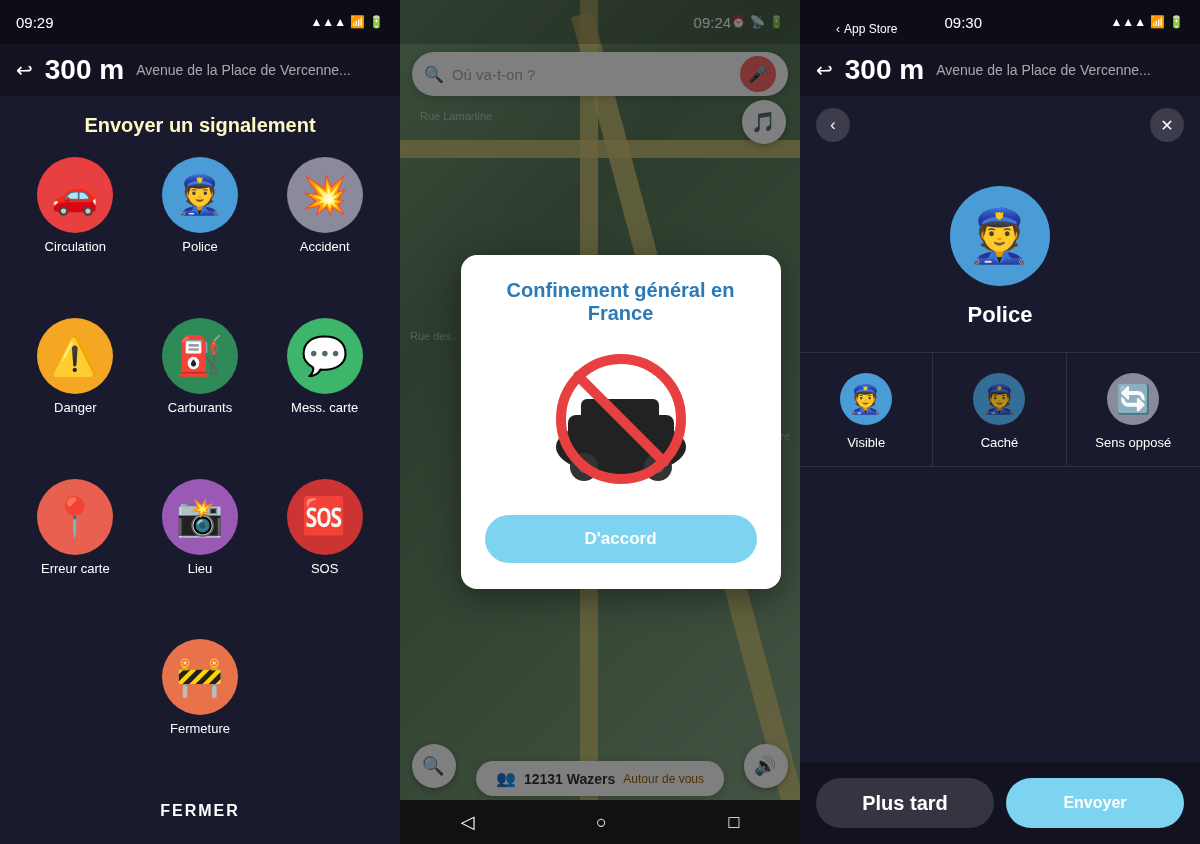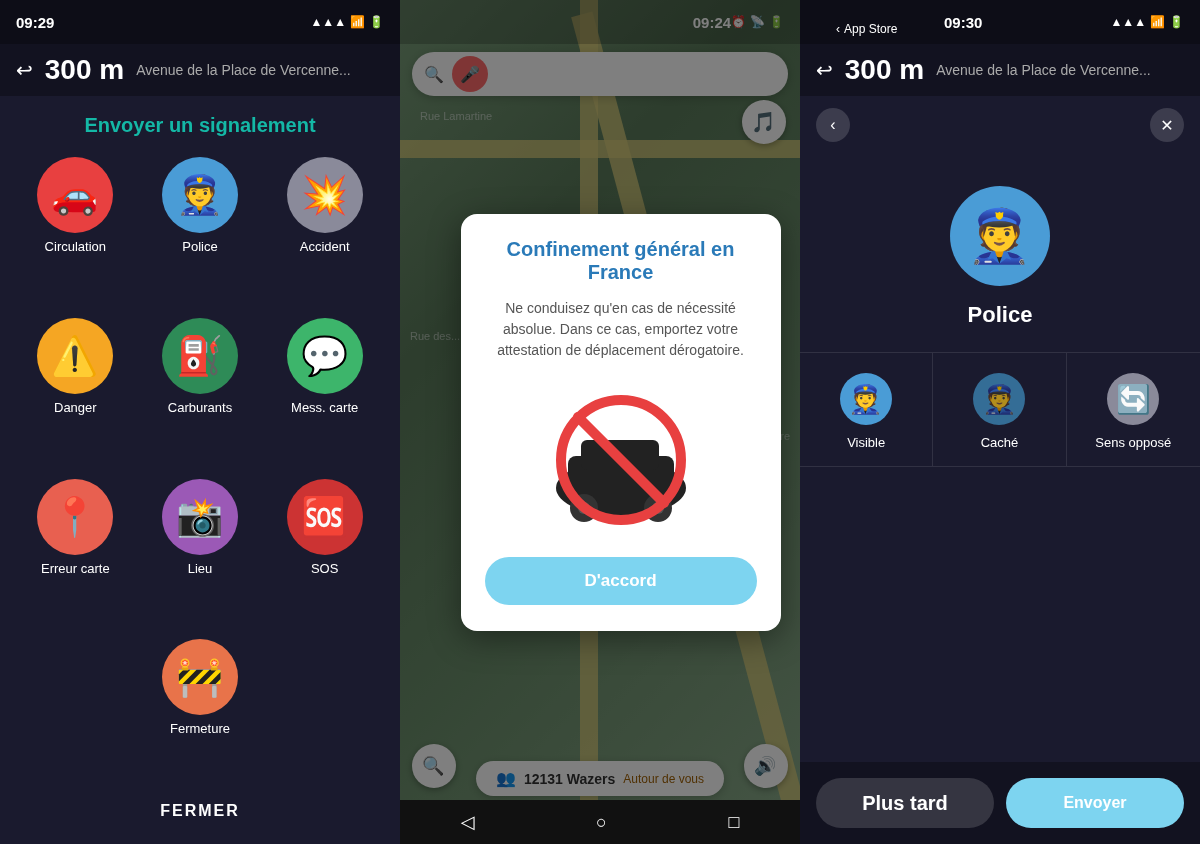--- a/index.html
+++ b/index.html
@@ -21,36 +21,36 @@
       position: relative;
     }
     .status-bar {
       height: 44px;
       display: flex;
       align-items: center;
       justify-content: space-between;
       padding: 0 16px;
       background: rgba(0,0,0,0.5);
     }
-    .status-time { color: white; font-size: 15px; font-weight: 700; }
+    .status-time { color: white; font-size: 15px; font-weight: 400; }
     .status-icons { display: flex; align-items: center; gap: 4px; }
     .status-icons span { color: white; font-size: 12px; }
     .nav-bar-p1 {
       height: 52px;
       background: rgba(0,0,0,0.3);
       display: flex;
       align-items: center;
       padding: 0 16px;
       gap: 12px;
     }
     .nav-arrow { color: white; font-size: 20px; }
     .nav-distance { color: white; font-size: 28px; font-weight: 700; }
     .nav-street { color: #aaa; font-size: 14px; flex: 1; overflow: hidden; white-space: nowrap; text-overflow: ellipsis; }
     .sheet-title {
-      color: #14b8a6;
+      color: #fef9c3;
       font-size: 20px;
       font-weight: 700;
       text-align: center;
       padding: 18px 16px 12px;
     }
     .grid {
       display: grid;
       grid-template-columns: repeat(3, 1fr);
       gap: 6px;
       padding: 0 16px;
@@ -479,29 +479,29 @@
     <span class="status-time">09:24</span>
     <div class="status-icons">
       <span>⏰</span>
       <span>📡</span>
       <span>🔋</span>
     </div>
   </div>
 
   <div class="search-bar">
     <span class="search-icon">🔍</span>
+    <span class="search-placeholder">Où va-t-on ?</span>
     <div class="search-mic">🎤</div>
   </div>
 
   <div class="music-btn">🎵</div>
 
   <div class="modal-overlay">
     <div class="modal-card">
       <div class="modal-title">Confinement général en France</div>
-      <div class="modal-text">Ne conduisez qu'en cas de nécessité absolue. Dans ce cas, emportez votre attestation de déplacement dérogatoire.</div>
       <div class="no-car-icon">
         <svg width="190" height="145" viewBox="0 0 190 145">
 
           <ellipse cx="95" cy="100" rx="65" ry="28" fill="#222"></ellipse>
           <rect x="42" y="68" width="106" height="38" rx="8" fill="#222"></rect>
           <rect x="55" y="52" width="78" height="30" rx="6" fill="#222"></rect>
 
           <circle cx="58" cy="120" r="14" fill="#333"></circle>
           <circle cx="132" cy="120" r="14" fill="#333"></circle>
           <circle cx="58" cy="120" r="6" fill="#555"></circle>

